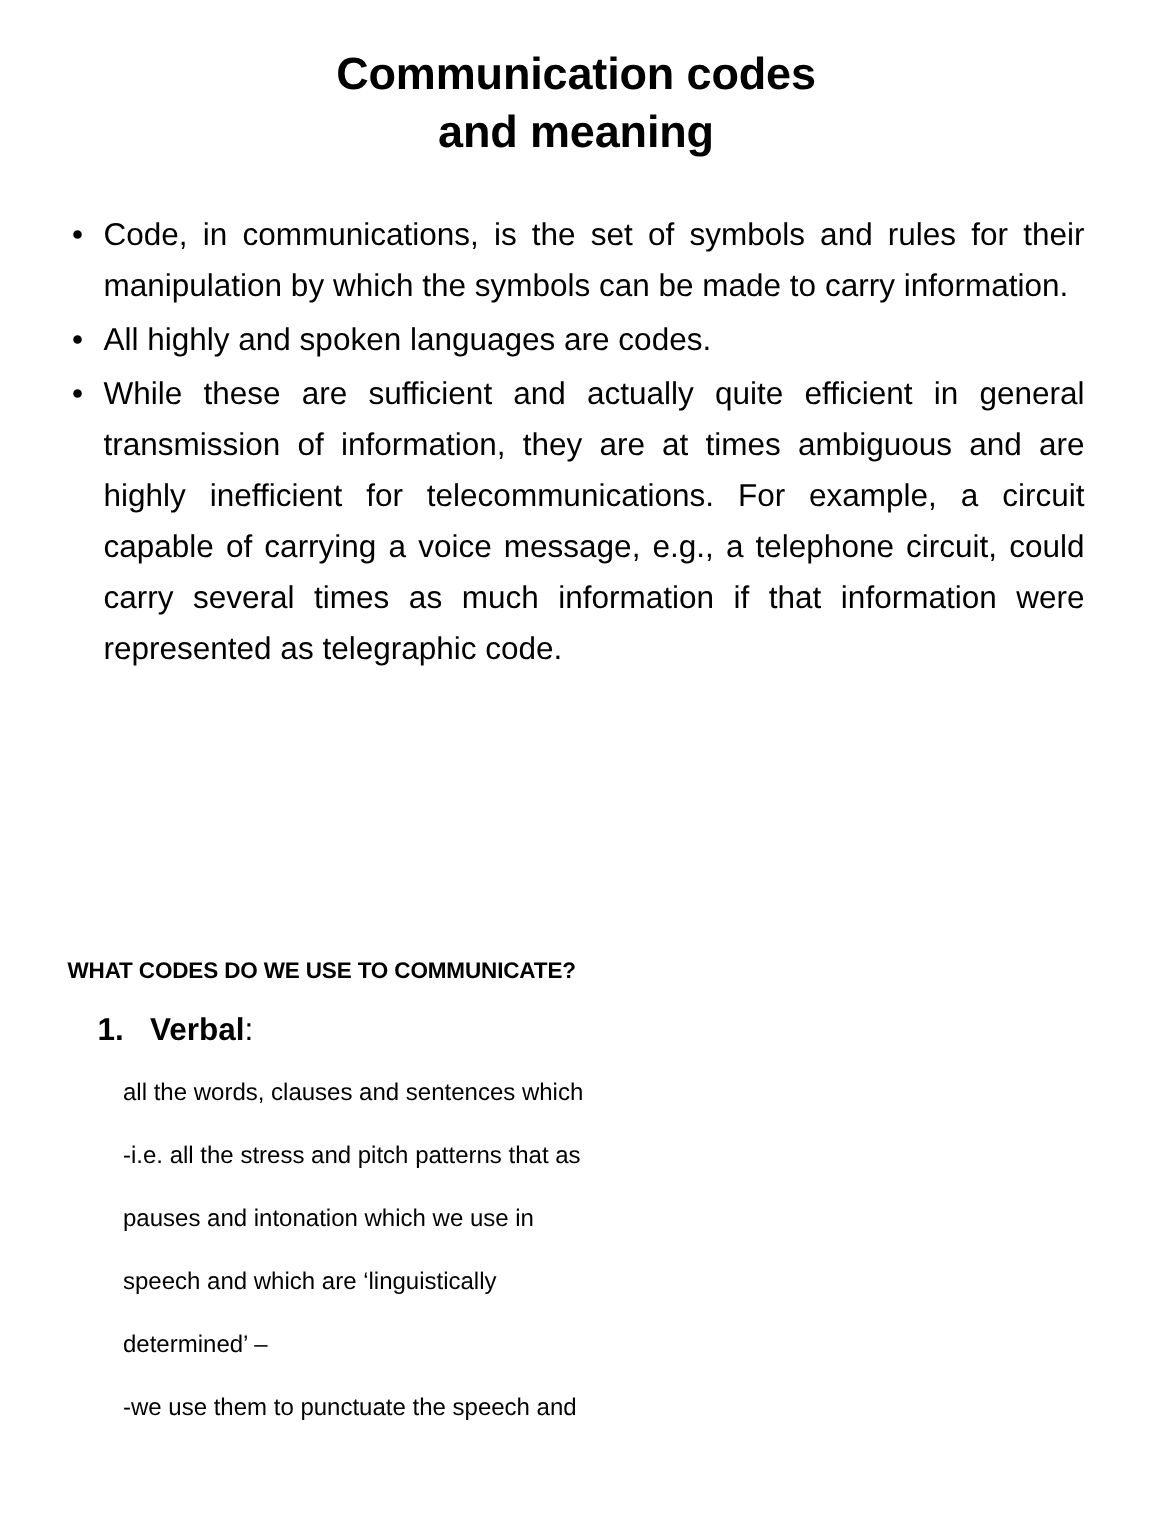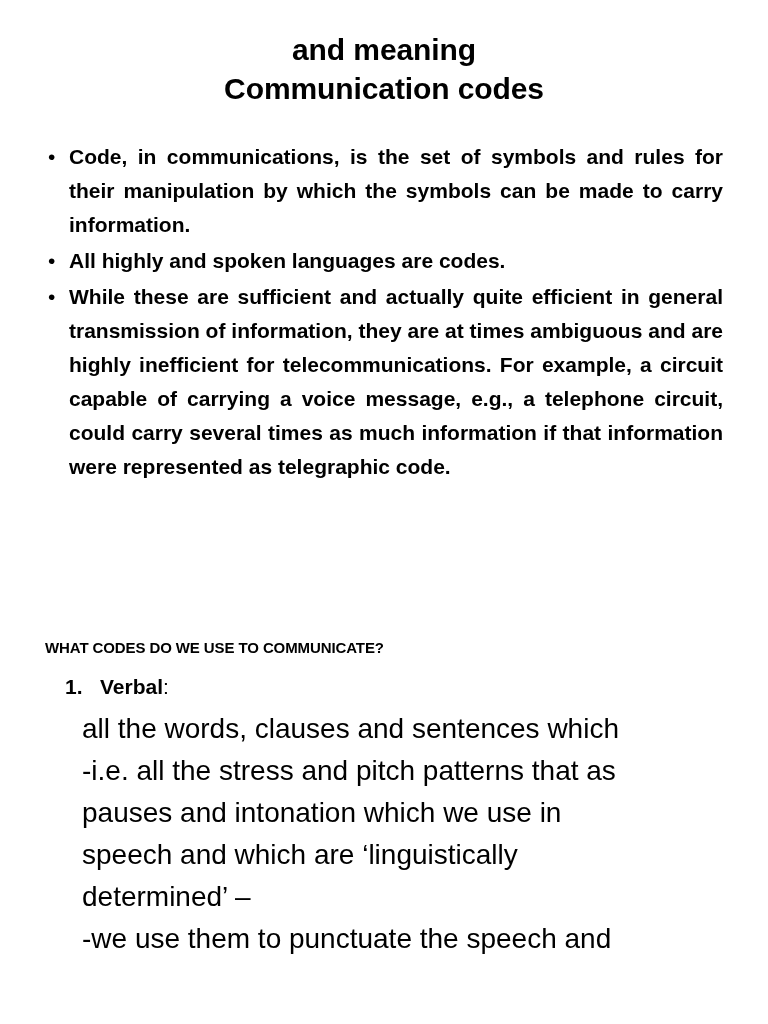--- a/index.html
+++ b/index.html
@@ -54,21 +54,20 @@
   }
   .bullet-item .dot {
     position: absolute;
     left: 3px;
     top: 0;
     font-size: 21px;
     line-height: 34px;
   }
   .bullet-item .btext {
     display: block;
-    font-weight: bold;
   }
 
   
   .section {
     position: absolute;
     top: 630px;
     left: 45px;
     width: 690px;
   }
   .section-heading {
@@ -91,34 +90,34 @@
   .num-item .marker.bold { font-weight: bold; }
   .num-item .marker.reg  { font-weight: normal; }
 
   .num-item .m1 { width: 35px; }
   .num-item .m2 { width: 27px; }
 
   .num-item .label { font-weight: bold; }
   .num-item .label-tail { font-weight: normal; }
 
   .sub-line {
-    font-size: 28px;
+    font-size: 16px;
     line-height: 42px;
     padding-left: 37px;
     white-space: nowrap;
   }
 </style>
 </head>
 <body>
 
 <div class="page">
 
   <div class="title-block">
+    <div class="title-line">Communication codes</div>
     <div class="title-line">and meaning</div>
-    <div class="title-line">Communication codes</div>
   </div>
 
   <div class="bullet-list">
 
     <div class="bullet-item">
       <span class="dot">•</span>
       <span class="btext">Code, in communications, is the set of symbols and rules for their manipulation by which the symbols can be made to carry information.</span>
     </div>
 
     <div class="bullet-item">

